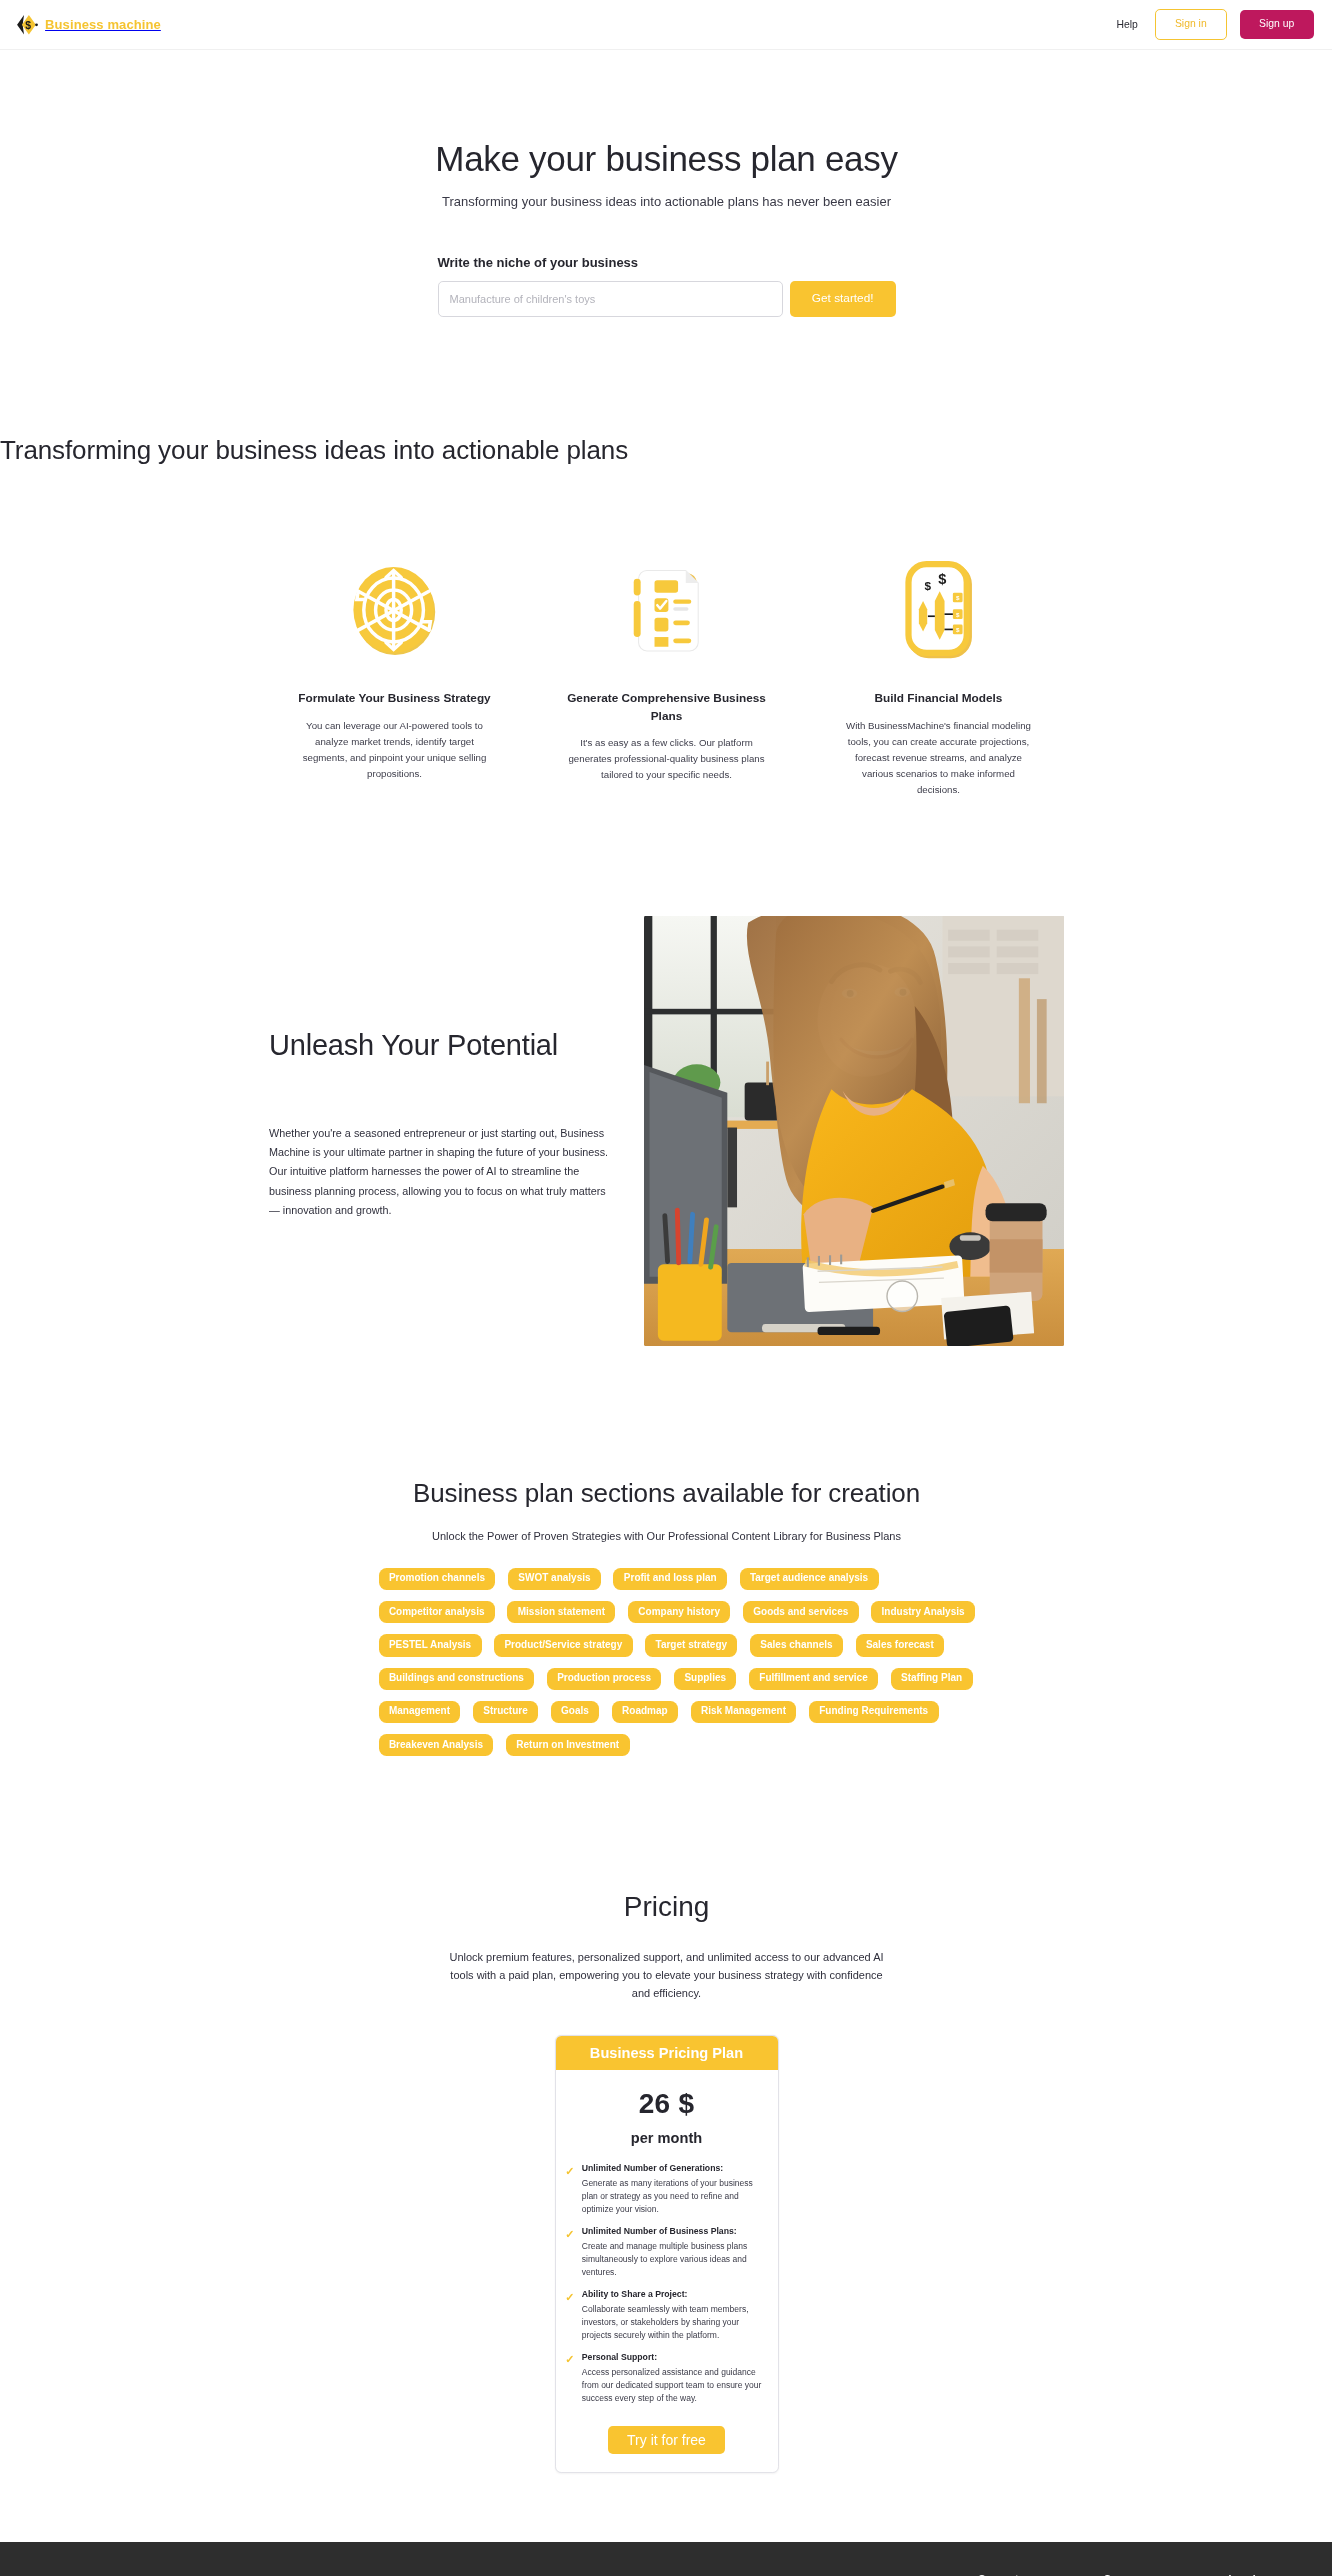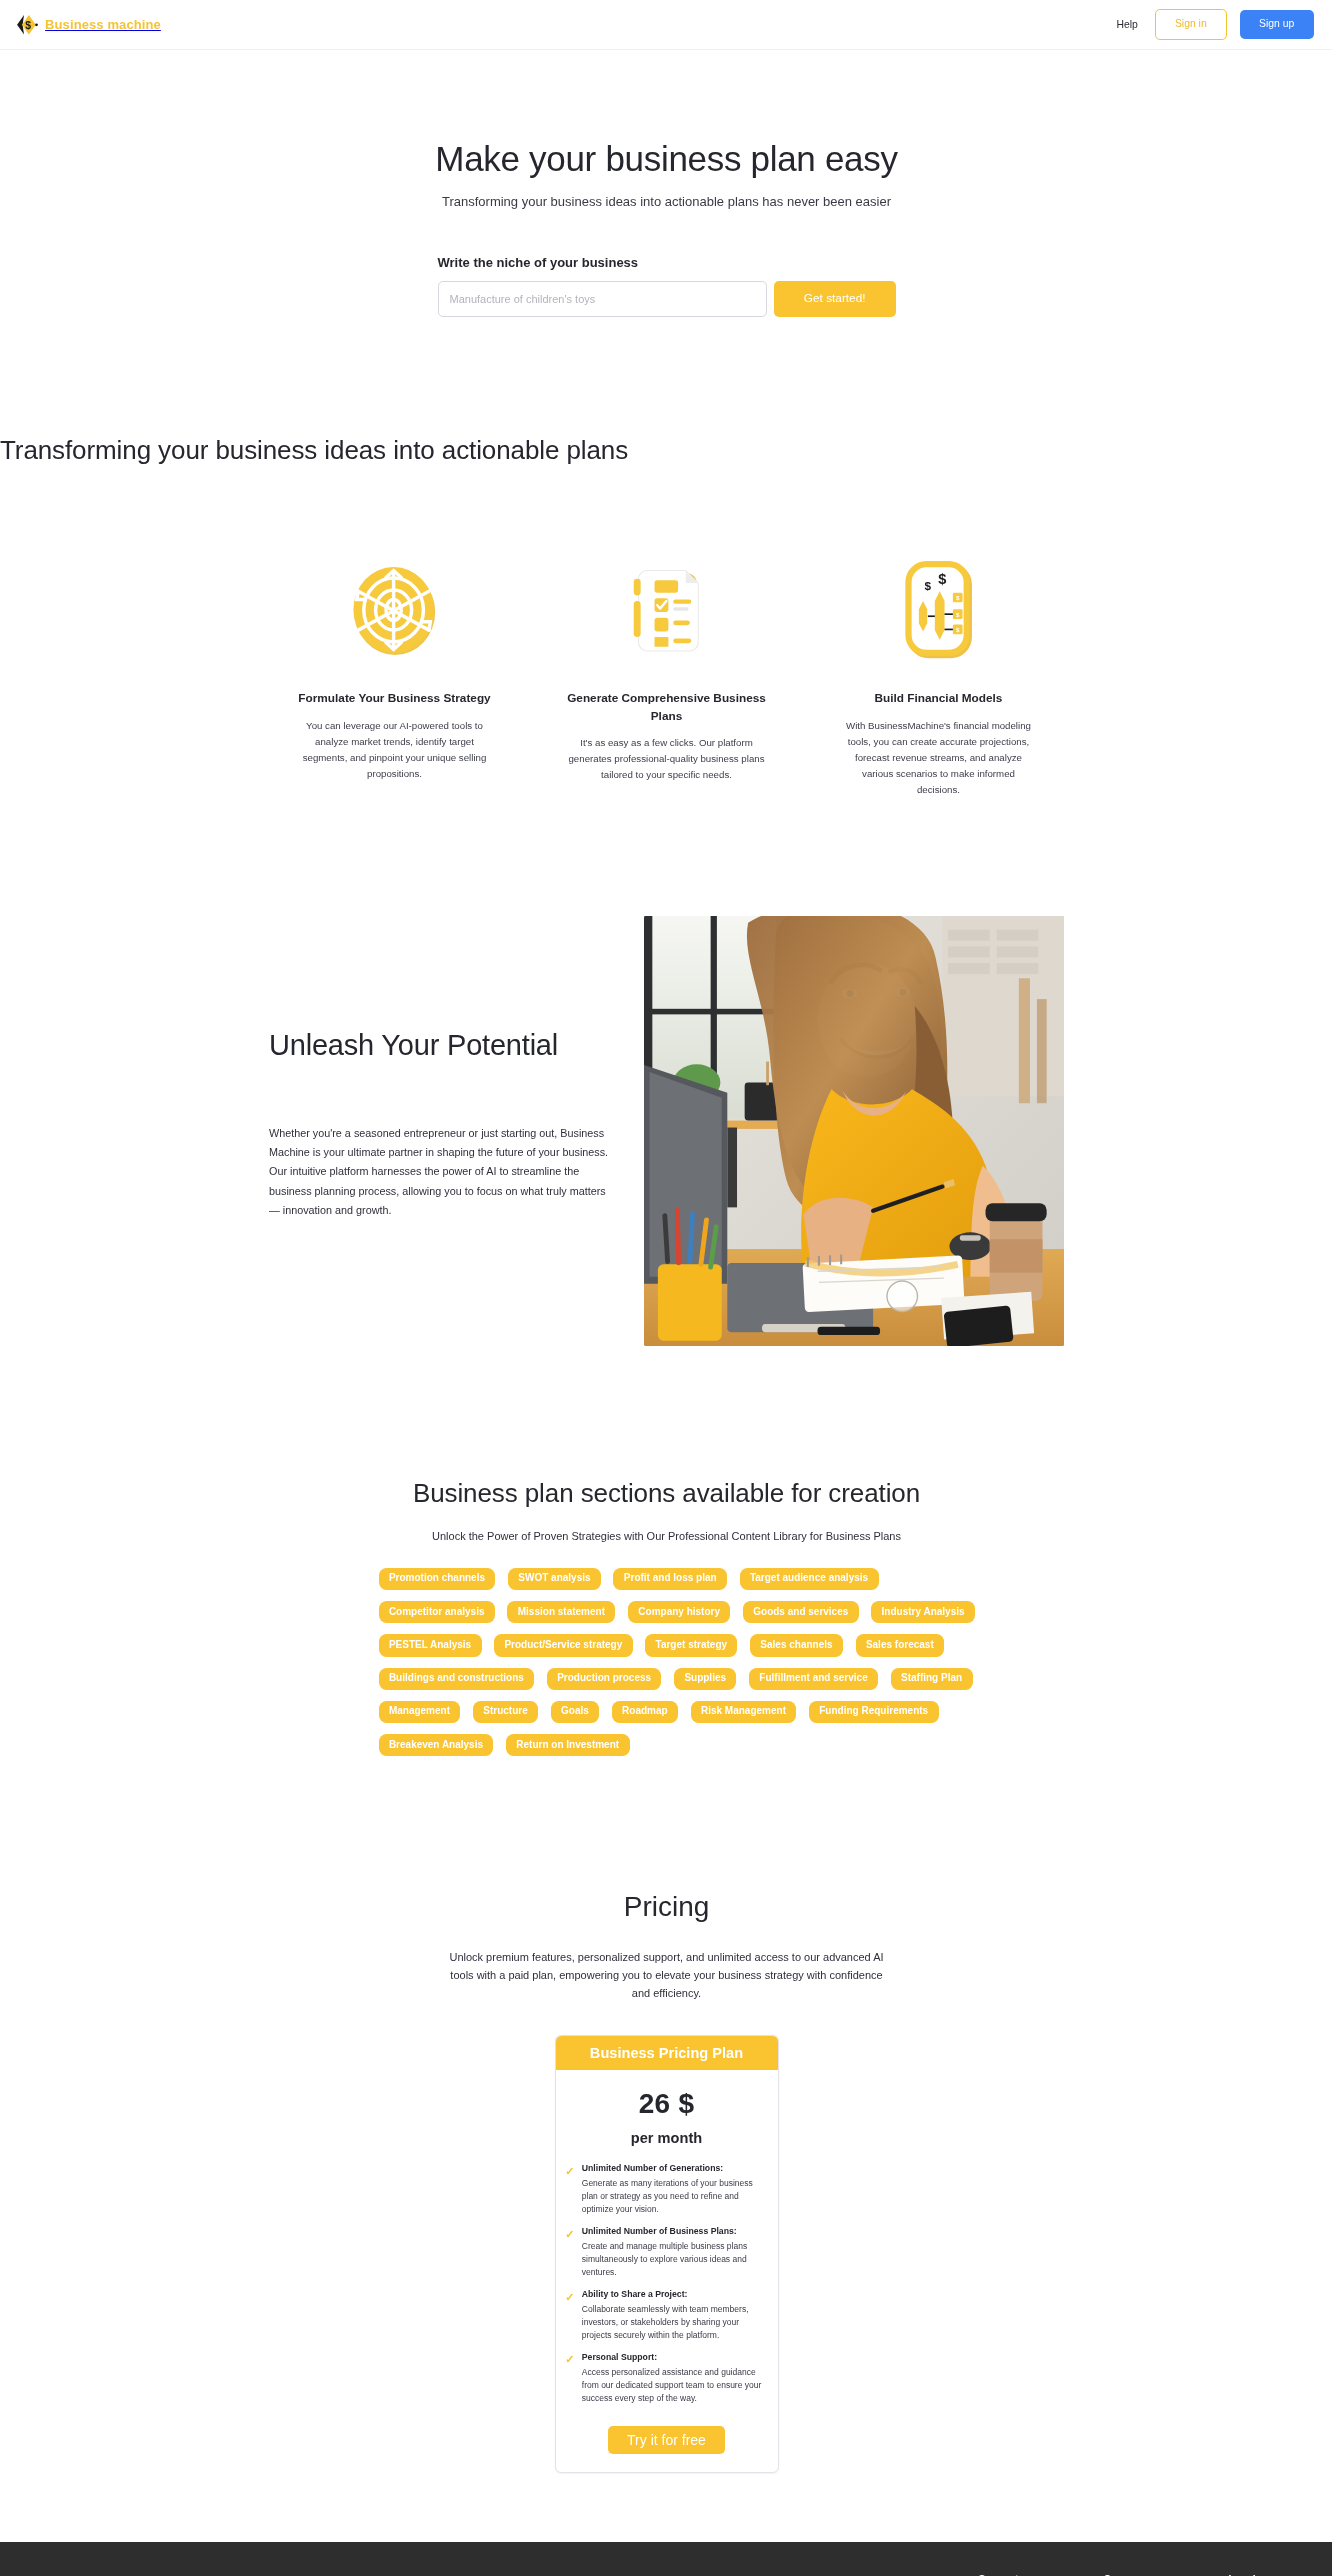--- a/index.html
+++ b/index.html
@@ -48,21 +48,21 @@
     font-family: inherit;
     line-height: 1;
   }
   .btn-signin {
     background: #ffffff;
     color: #f0b92a;
     border: 0.7px solid #f5c431;
     padding: 9px 19.4px;
   }
   .btn-signup {
-    background: #3b82f6;
+    background: #be185d;
     color: #ffffff;
     padding: 9.7px 19.4px;
   }
 
   
   .hero {
     padding-top: 89px;
     padding-bottom: 83px;
     text-align: center;
   }
@@ -100,21 +100,21 @@
     font-size: 11px;
     font-family: inherit;
     color: #2b2b33;
     background: #fff;
     outline: none;
   }
   .hero-input::placeholder { color: #b3b3bb; }
   .btn-getstarted {
     background: #f9c430;
     color: #ffffff;
-    padding: 0 30px;
+    padding: 0 22px;
     height: 36px;
     font-size: 11.8px;
     border-radius: 4.9px;
   }
 
   
   .features { padding: 35px 0 49px; }
   .section-title {
     font-size: 26px;
     font-weight: normal;

